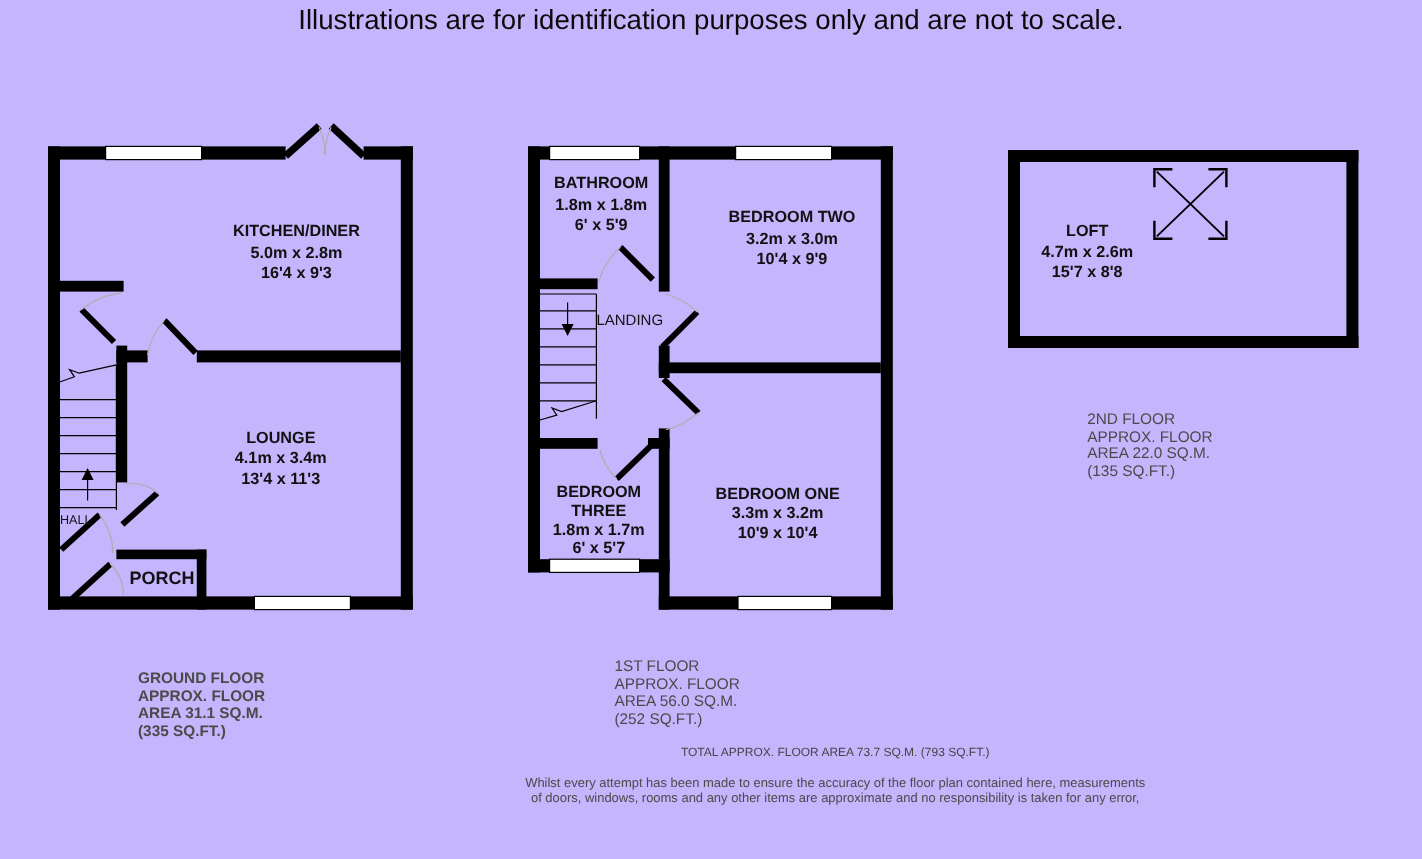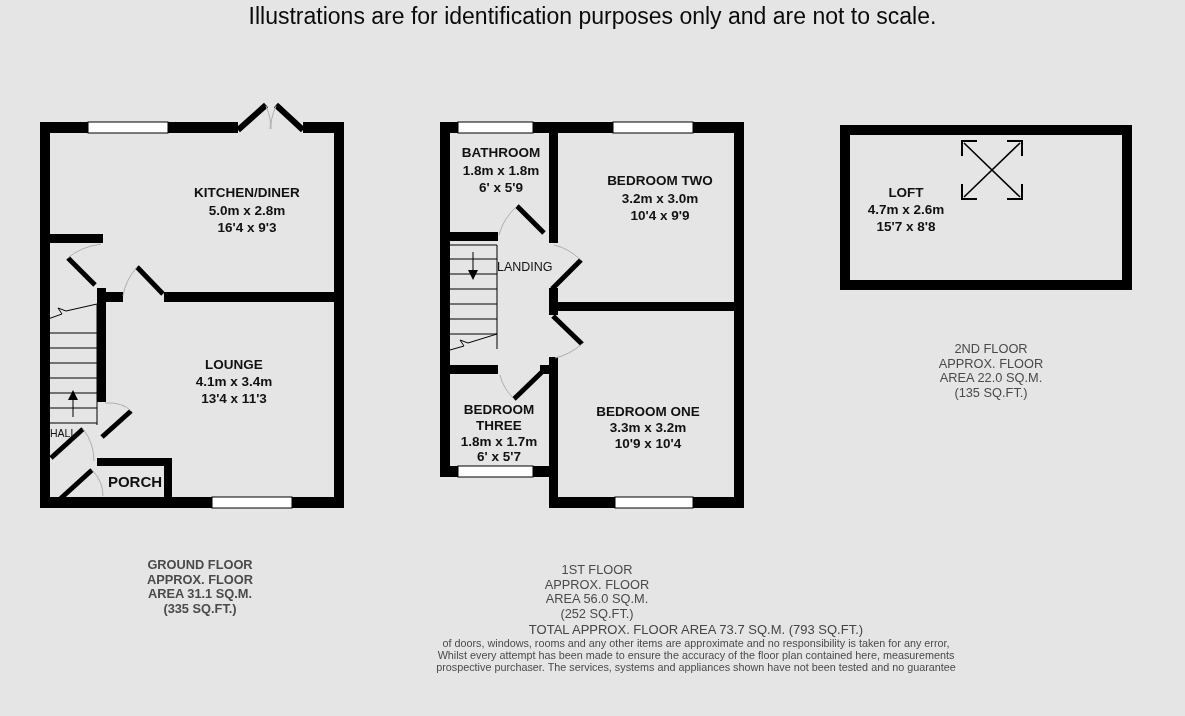--- a/index.html
+++ b/index.html
@@ -1,39 +1,39 @@
 <!DOCTYPE html>
 <html><head>
 <meta charset="utf-8">
 <style>
   html,body{margin:0;padding:0;background:#fff;}
-  #page{position:relative;width:1185px;height:716px;background:#e5e5e5;overflow:hidden;
+  #page{position:relative;width:1185px;height:716px;background:#c4b5fd;overflow:hidden;
         font-family:"Liberation Sans",sans-serif;}
   #header{position:absolute;top:0;left:0;width:1185px;text-align:center;
           color:#0a0a0a;font-size:23px;line-height:30px;padding-top:1px;}
   svg{position:absolute;top:0;left:0;}
   .wall{fill:#000;}
   .win{fill:#fff;stroke:#000;stroke-width:1;}
   .leaf{stroke:#000;stroke-width:5;stroke-linecap:butt;}
   .leaf-f{stroke:#000;stroke-width:6;stroke-linecap:butt;}
   .arc{fill:none;stroke:#aeaeae;stroke-width:1;}
   .stair{stroke:#000;stroke-width:1;fill:none;}
   .room-label,.room-dim{font-family:"Liberation Sans",sans-serif;font-weight:bold;
           font-size:13.5px;fill:#111;text-anchor:middle;}
   .porch-label{font-family:"Liberation Sans",sans-serif;font-weight:bold;
           font-size:15px;fill:#111;text-anchor:middle;}
   .small-label{font-family:"Liberation Sans",sans-serif;font-size:10.5px;fill:#111;}
   .landing-label{font-family:"Liberation Sans",sans-serif;font-size:12.5px;fill:#111;}
-  .caption{position:absolute;width:170px;text-align:center;font-size:12.8px;
+  .caption{position:absolute;width:170px;text-align:left;font-size:12.8px;
            line-height:14.5px;color:#4a4a4a;}
   #cap-ground{left:115px;top:558px;font-weight:bold;}
-  #cap-first{left:512px;top:563px;}
+  #cap-first{left:512px;top:548px;}
   #cap-second{left:906px;top:342px;}
   #footer-block{position:absolute;left:429px;top:622px;width:534px;text-align:center;color:#4a4a4a;}
-  #total-line{font-size:13px;color:#454545;margin-bottom:1px;}
+  #total-line{font-size:10px;color:#454545;margin-bottom:15px;}
   .disc-line{font-size:10.8px;line-height:11.9px;}
 </style>
 </head>
 <body>
 
 <div id="page">
 
   <div id="header">
     <div>Illustrations are for identification purposes only and are not to scale.</div>
   </div>
@@ -203,18 +203,17 @@
   </div>
   <div class="caption" id="cap-second">
     <div>2ND FLOOR</div>
     <div>APPROX. FLOOR</div>
     <div>AREA 22.0 SQ.M.</div>
     <div>(135 SQ.FT.)</div>
   </div>
 
   <div id="footer-block">
     <div id="total-line">TOTAL APPROX. FLOOR AREA 73.7 SQ.M. (793 SQ.FT.)</div>
+    <div class="disc-line">Whilst every attempt has been made to ensure the accuracy of the floor plan contained here, measurements</div>
     <div class="disc-line">of doors, windows, rooms and any other items are approximate and no responsibility is taken for any error,</div>
-    <div class="disc-line">Whilst every attempt has been made to ensure the accuracy of the floor plan contained here, measurements</div>
-    <div class="disc-line">prospective purchaser. The services, systems and appliances shown have not been tested and no guarantee</div>
   </div>
 
 </div>
 
 </body></html>

